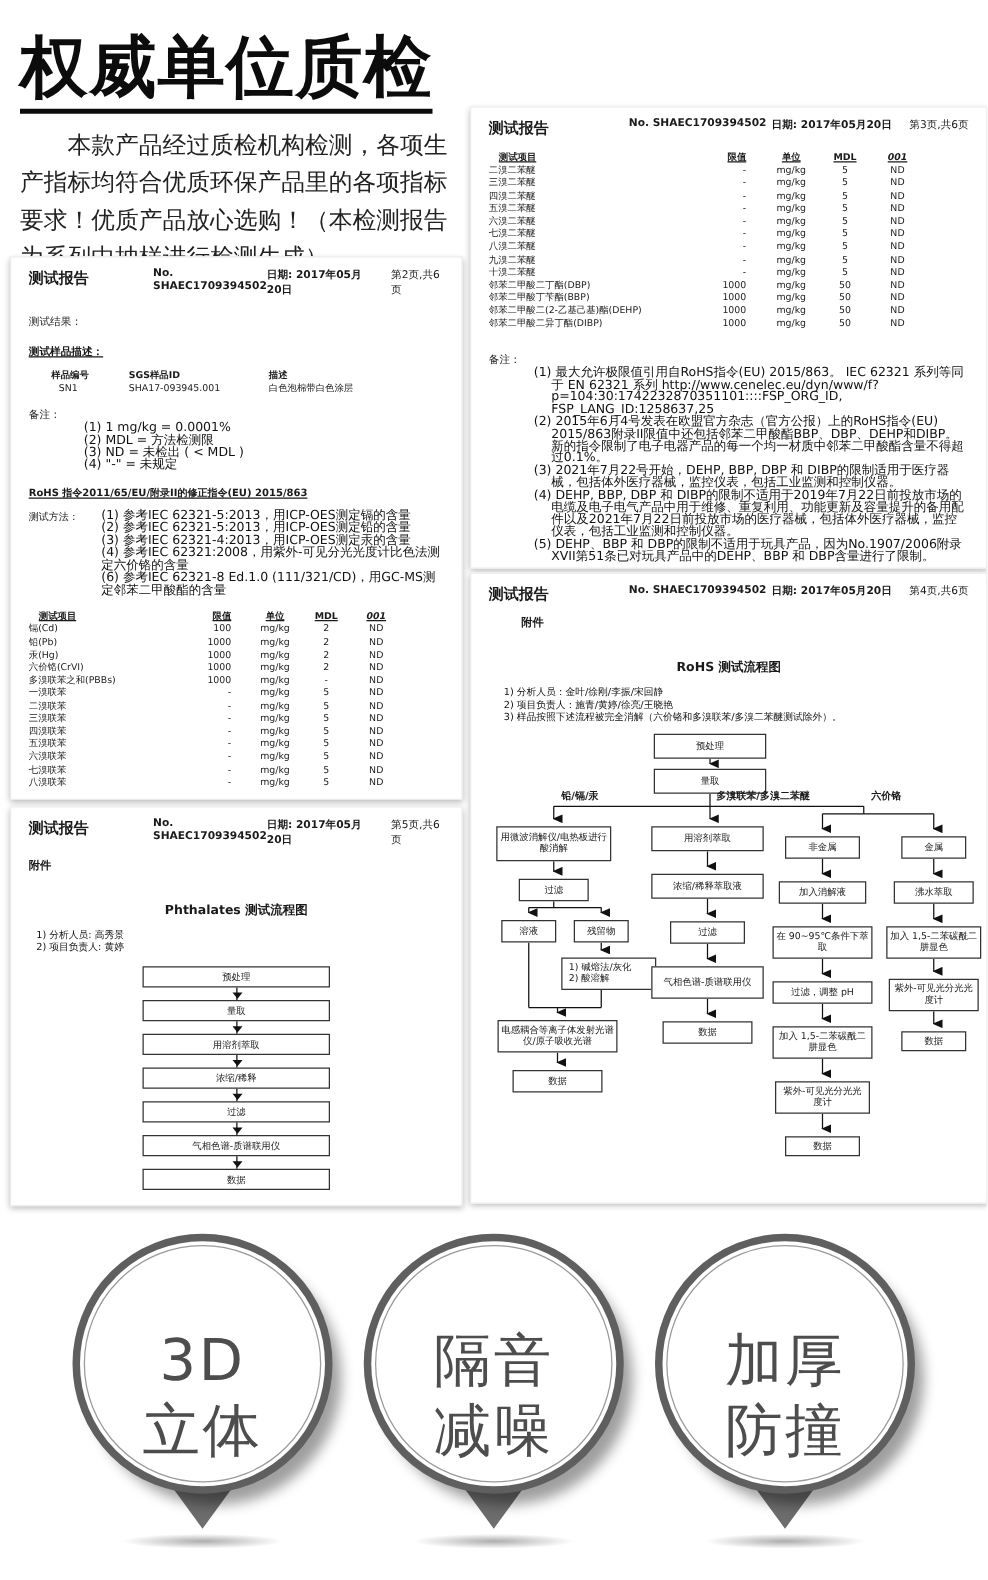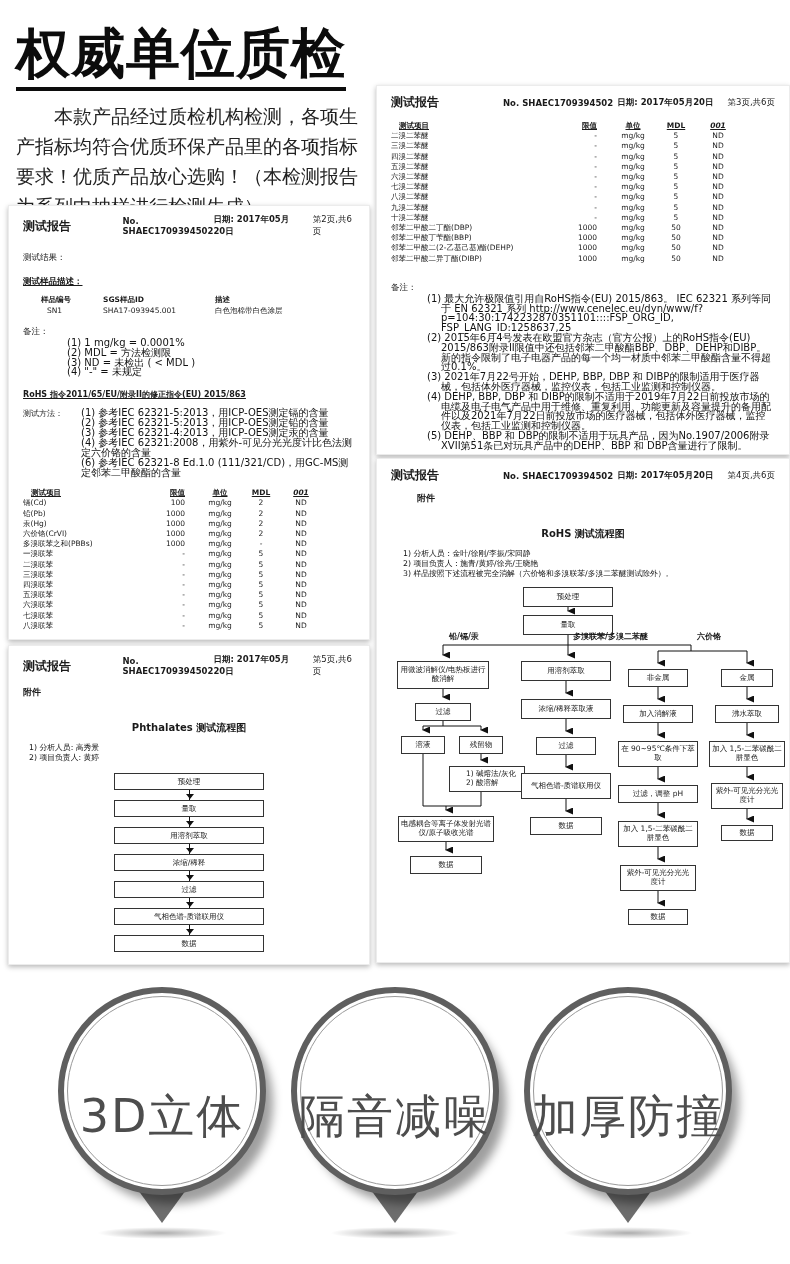--- a/index.html
+++ b/index.html
@@ -14,21 +14,21 @@
 
   
   .card{position:absolute;background:#fff;border:1px solid #ececec;
     box-shadow:0 2px 5px rgba(0,0,0,.28);box-sizing:border-box;padding:8px 14px;overflow:hidden;}
   #card-p2{left:8px;top:205px;width:362px;height:435px;}
   #card-p5{left:8px;top:645px;width:362px;height:320px;}
   #card-p3{left:376px;top:85px;width:414px;height:370px;}
   #card-p4{left:376px;top:458px;width:414px;height:505px;padding:0;}
   #card-p4 .inpad{padding:8px 14px;}
 
-  .rhead{display:flex;align-items:center;}
+  .rhead{display:flex;align-items:flex-start;}
   .rtitle{font-size:12px;font-weight:bold;width:112px;}
   .rno{font-size:8.5px;font-weight:600;flex:1;}
   .rdate{font-size:8.5px;font-weight:600;}
   .rpage{font-size:8.5px;margin-left:14px;}
 
   .slabel{font-size:8.5px;margin-top:14px;}
   .slabel.u{text-decoration:underline;font-weight:600;margin-top:12px;}
   .sampletable{margin:6px 0 0 18px;font-size:7.5px;}
   .sampletable .shead,.sampletable .srow{display:grid;grid-template-columns:62px 112px 1fr;line-height:11px;}
   .sampletable .shead span{font-weight:bold;}
@@ -64,34 +64,34 @@
   .p5box{width:150px;height:17px;margin:0 auto;border:1px solid #333;background:#fff;
     display:flex;align-items:center;justify-content:center;font-size:7.5px;box-sizing:border-box;}
   .sarr{width:0;height:10px;border-left:1px solid #111;margin:0 auto;position:relative;}
   .sarr::after{content:"";position:absolute;left:-4px;bottom:-3px;
     border:4px solid transparent;border-top:5px solid #111;}
 
   .flowwrap{position:absolute;left:0;top:0;width:414px;height:505px;}
   .fbox{position:absolute;border:1px solid #333;background:#fff;box-sizing:border-box;
     display:flex;align-items:center;justify-content:center;text-align:center;
     font-size:7.5px;line-height:1.18;padding:1px 2px;}
-  .fbox.pre{white-space:pre-line;justify-content:flex-start;text-align:left;padding-left:16px;}
+  .fbox.pre{white-space:pre-line;justify-content:flex-start;text-align:left;padding-left:5px;}
   .flabel{position:absolute;font-size:8px;font-weight:bold;white-space:nowrap;}
   .connectors{position:absolute;left:0;top:0;pointer-events:none;}
 
   
   .badges{position:absolute;left:0;top:985px;width:790px;display:flex;justify-content:center;gap:21px;}
   .pin{position:relative;width:212px;height:262px;}
   .pin .tip{position:absolute;left:50%;transform:translateX(-50%);bottom:24px;width:0;height:0;
     border-left:32px solid transparent;border-right:32px solid transparent;border-top:44px solid #6d6d6d;z-index:0;}
   .pin .ring{position:absolute;left:2px;top:2px;width:196px;height:196px;border-radius:50%;
     border:6px solid #5f5f5f;background:#fff;z-index:1;
     box-shadow:10px 12px 10px -3px rgba(0,0,0,.38);}
   .pin .ring::before{content:"";position:absolute;inset:3px;border:1.5px solid #9a9a9a;border-radius:50%;}
-  .pin .btxt{position:absolute;inset:0;display:flex;flex-direction:row;align-items:center;
+  .pin .btxt{position:absolute;inset:0;display:flex;flex-direction:column;align-items:center;
     justify-content:center;font-size:46px;color:#4d4d4d;line-height:1.22;letter-spacing:2px;z-index:2;}
   .pin .shadow{position:absolute;left:50%;transform:translateX(-50%);bottom:8px;width:130px;height:12px;
     border-radius:50%;background:radial-gradient(ellipse,rgba(0,0,0,.32),rgba(0,0,0,0) 70%);z-index:0;}
 </style>
 </head>
 <body>
 
 <div class="page">
 
   <div class="intro">

